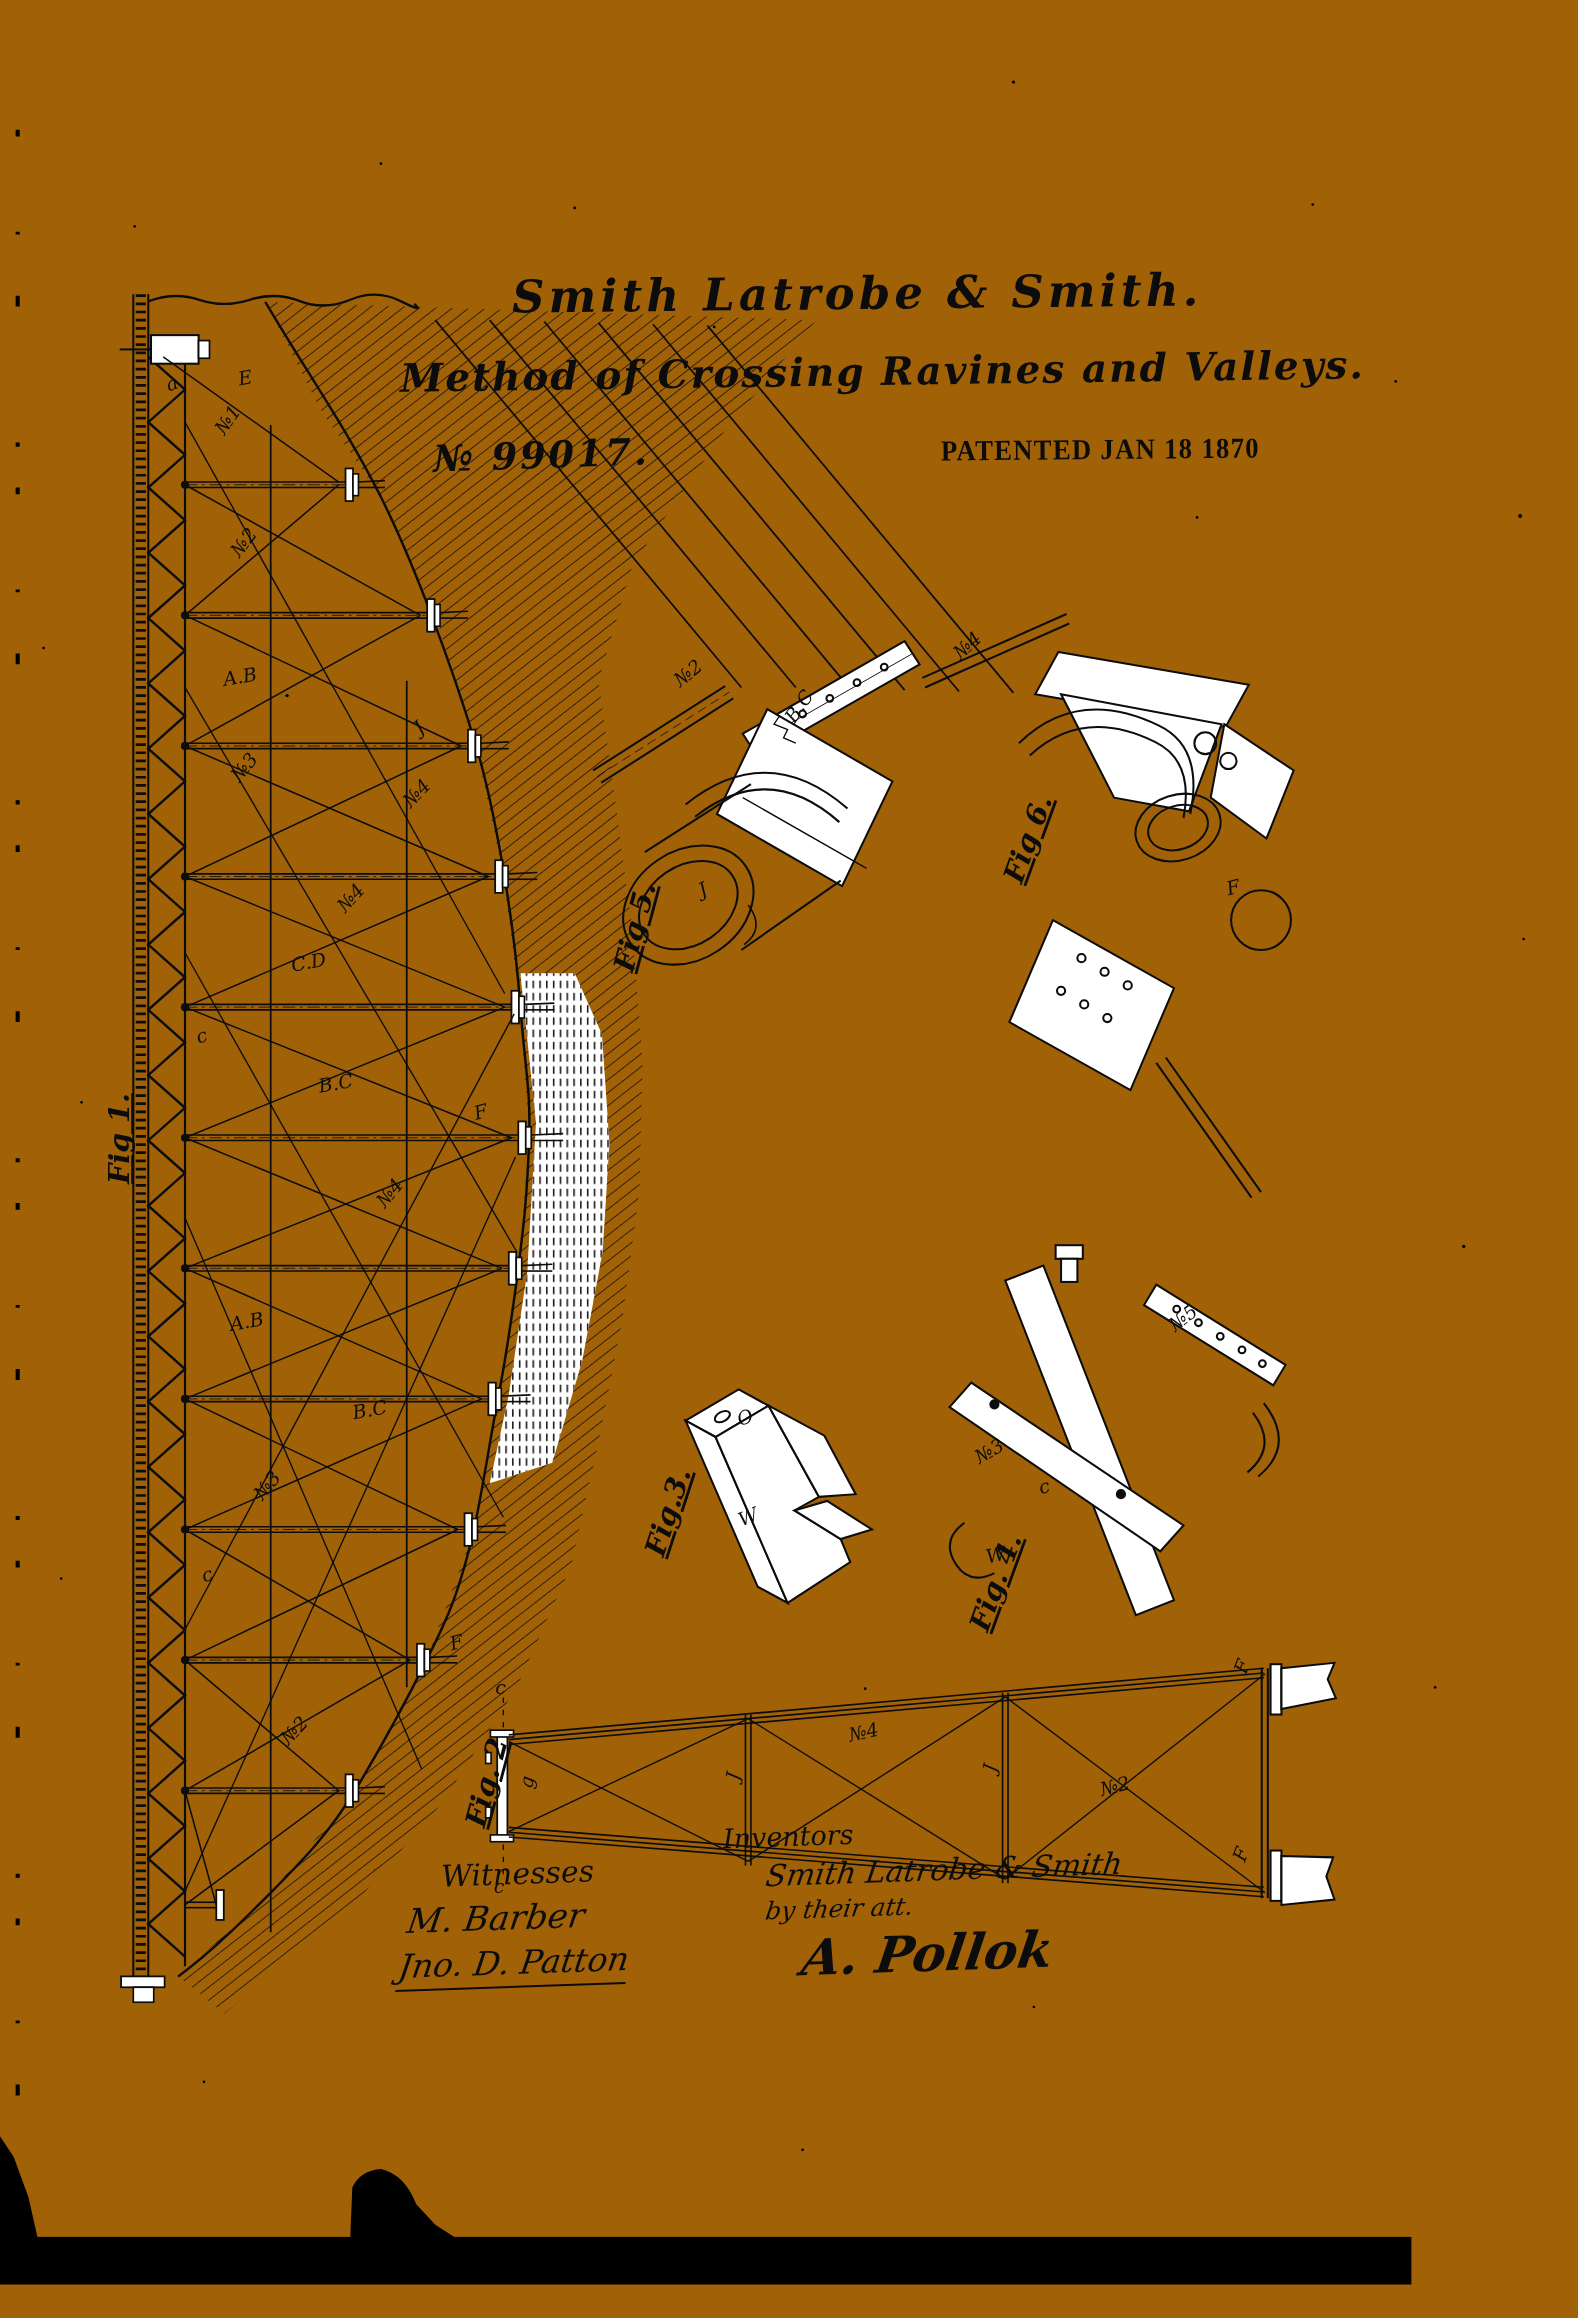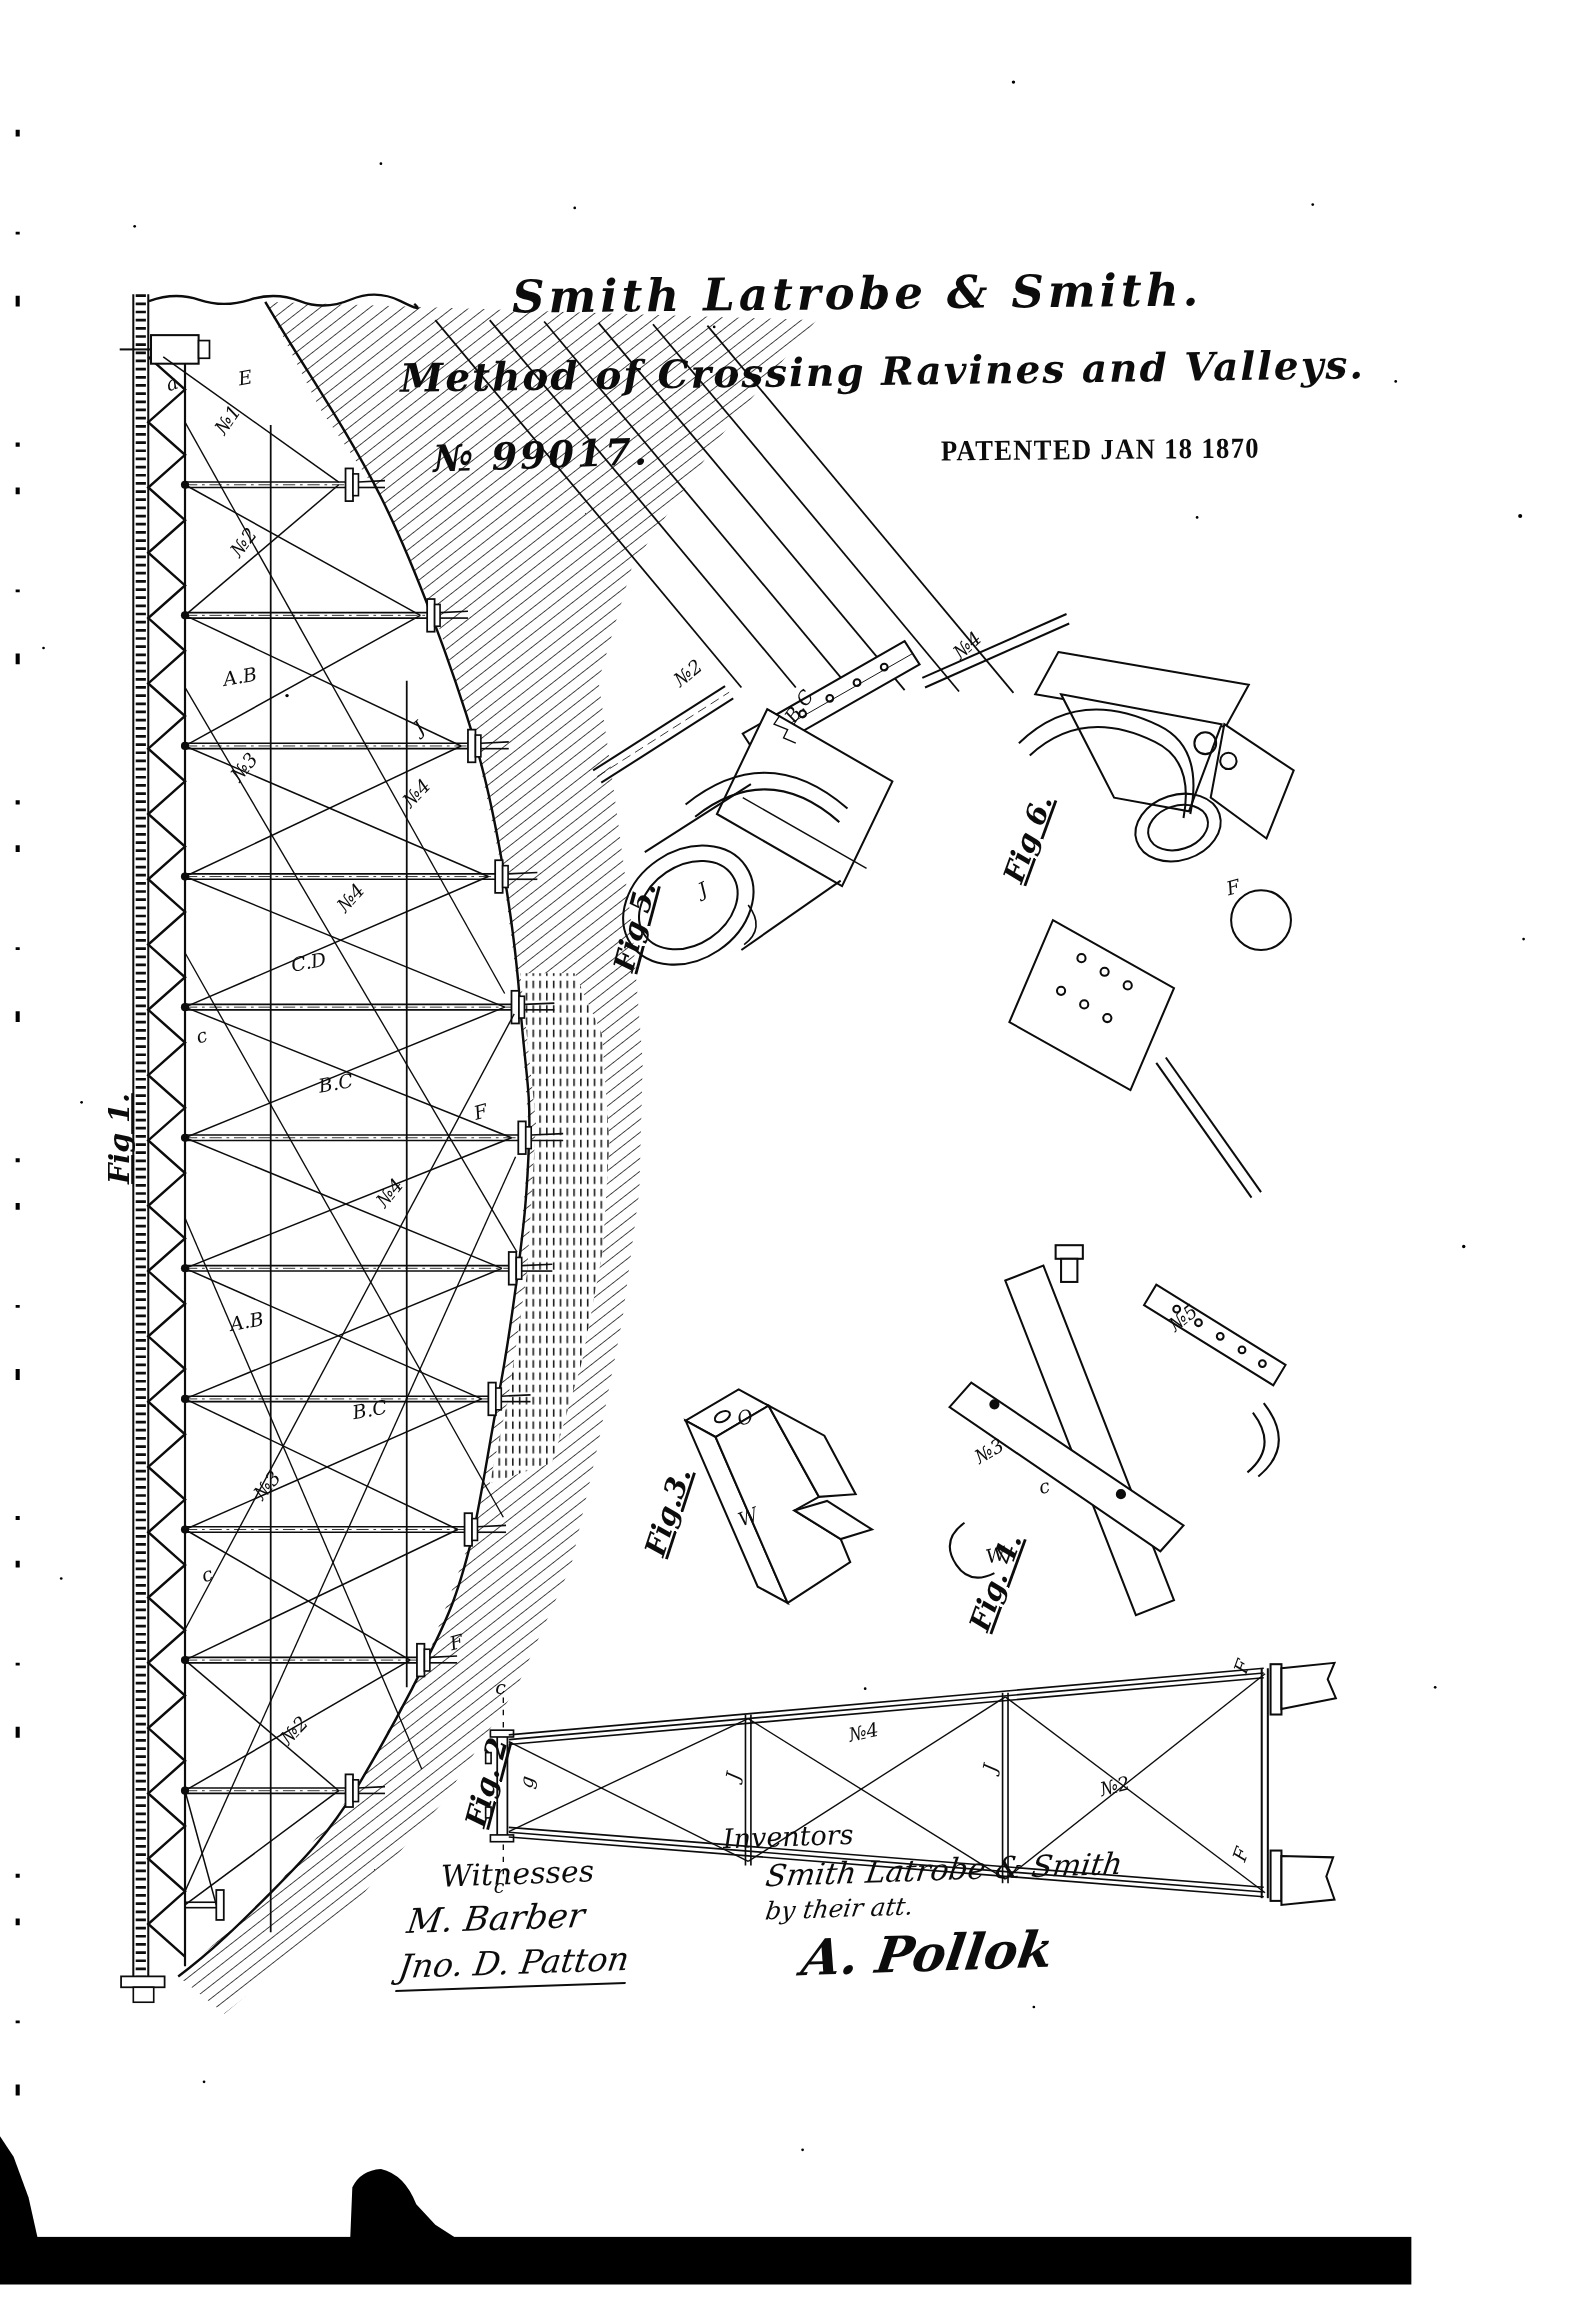--- a/index.html
+++ b/index.html
@@ -1,16 +1,16 @@
 <!DOCTYPE html>
 <html style="font-size:11px"><head>
 <meta charset="utf-8">
 <style>
   html,body{margin:0;padding:0;background:#e8e8e8;}
-  #sheet{position:relative;width:1578px;height:2319px;background:#ffffff;overflow:hidden;
+  #sheet{position:relative;width:1578px;height:2319px;background:#a16207;overflow:hidden;
          font-family:"DejaVu Serif", serif;color:#0c0c0c;}
   .abs{position:absolute;}
   .title1{font-size:45px;font-style:italic;font-weight:bold;letter-spacing:4.1px;transform:rotate(-0.6deg);white-space:nowrap;}
   .title2{font-size:39px;font-style:italic;font-weight:bold;letter-spacing:2px;transform:rotate(-0.8deg);white-space:nowrap;}
   .patno{font-size:37px;font-style:italic;font-weight:bold;letter-spacing:2.7px;transform:rotate(-2deg);white-space:nowrap;}
   .patdate{font-size:29px;font-weight:bold;letter-spacing:1.4px;transform:scaleX(.92) rotate(-0.5deg);white-space:nowrap;
            font-family:"Liberation Serif", serif;}
   .script{font-style:italic;transform:skewX(-10deg) rotate(-2deg);white-space:nowrap;}
   .wit{font-size:30px;font-style:italic;white-space:nowrap;transform:rotate(-2deg);}
   .sig1{font-size:34px;}

